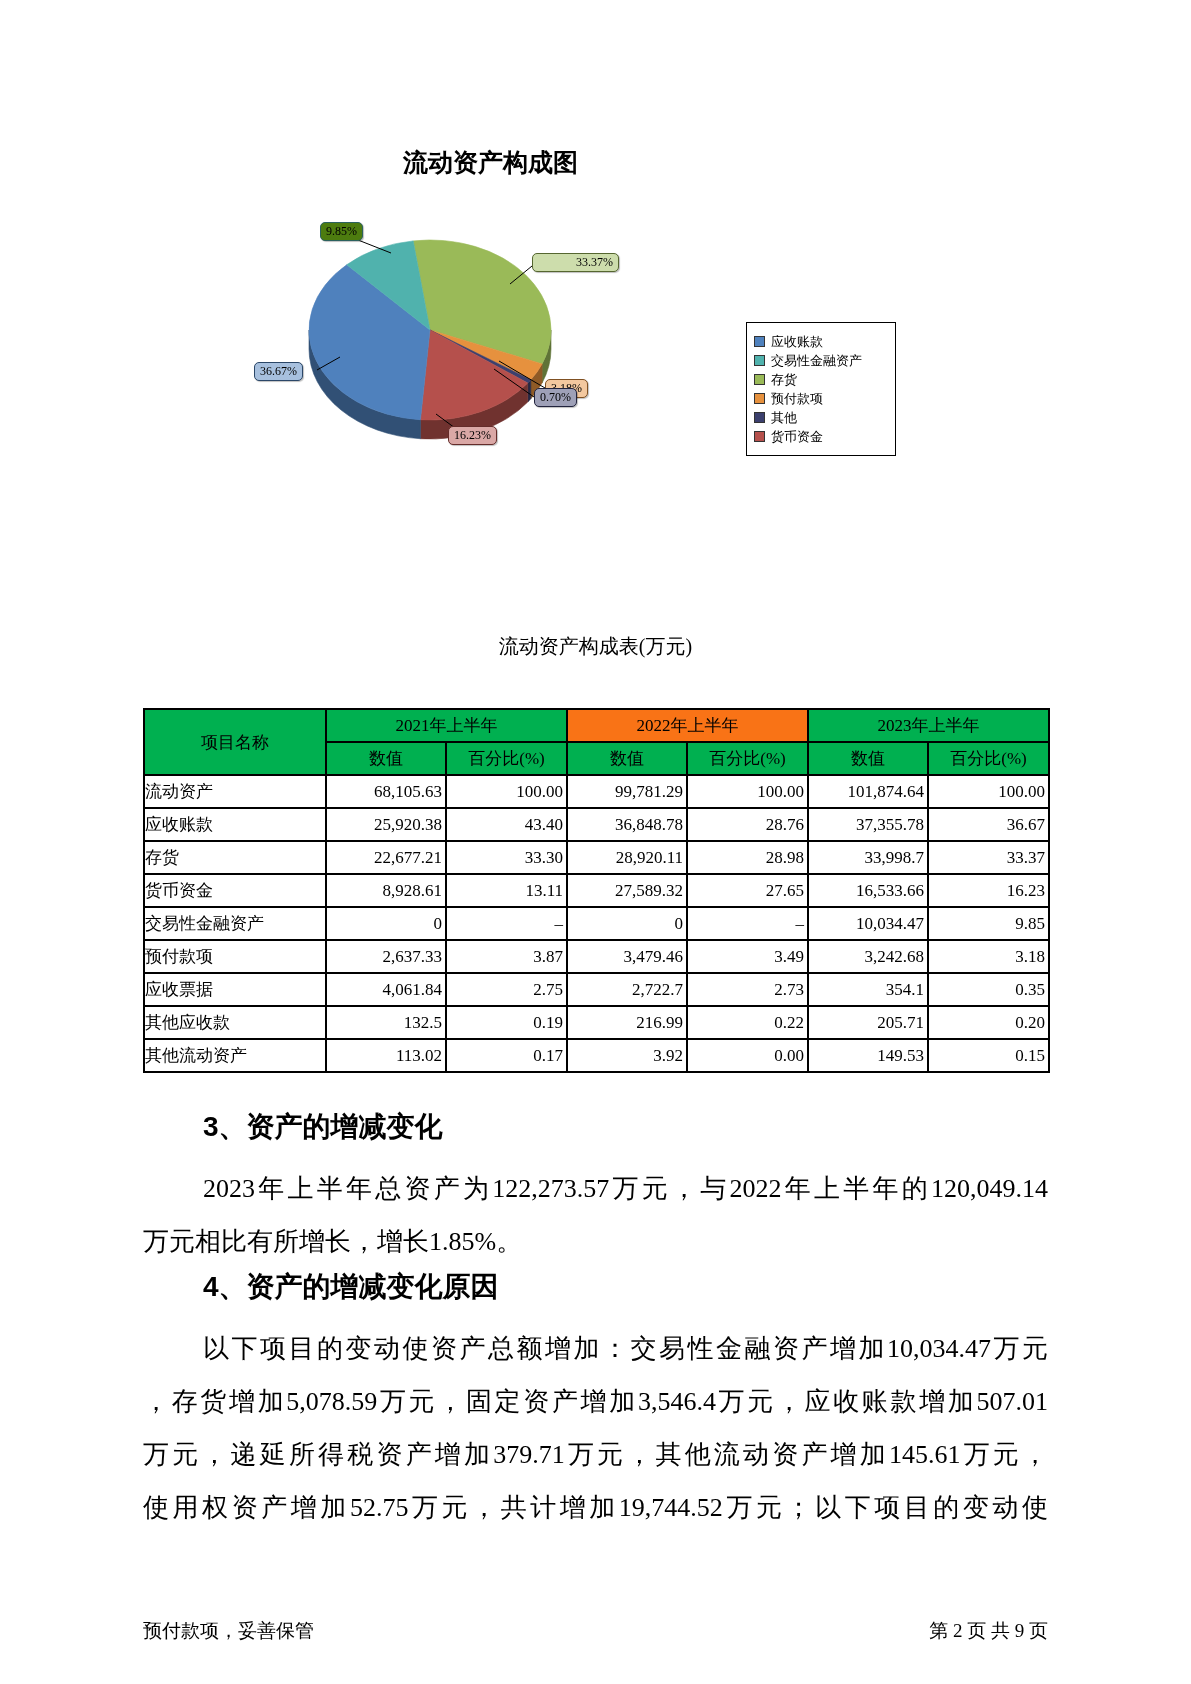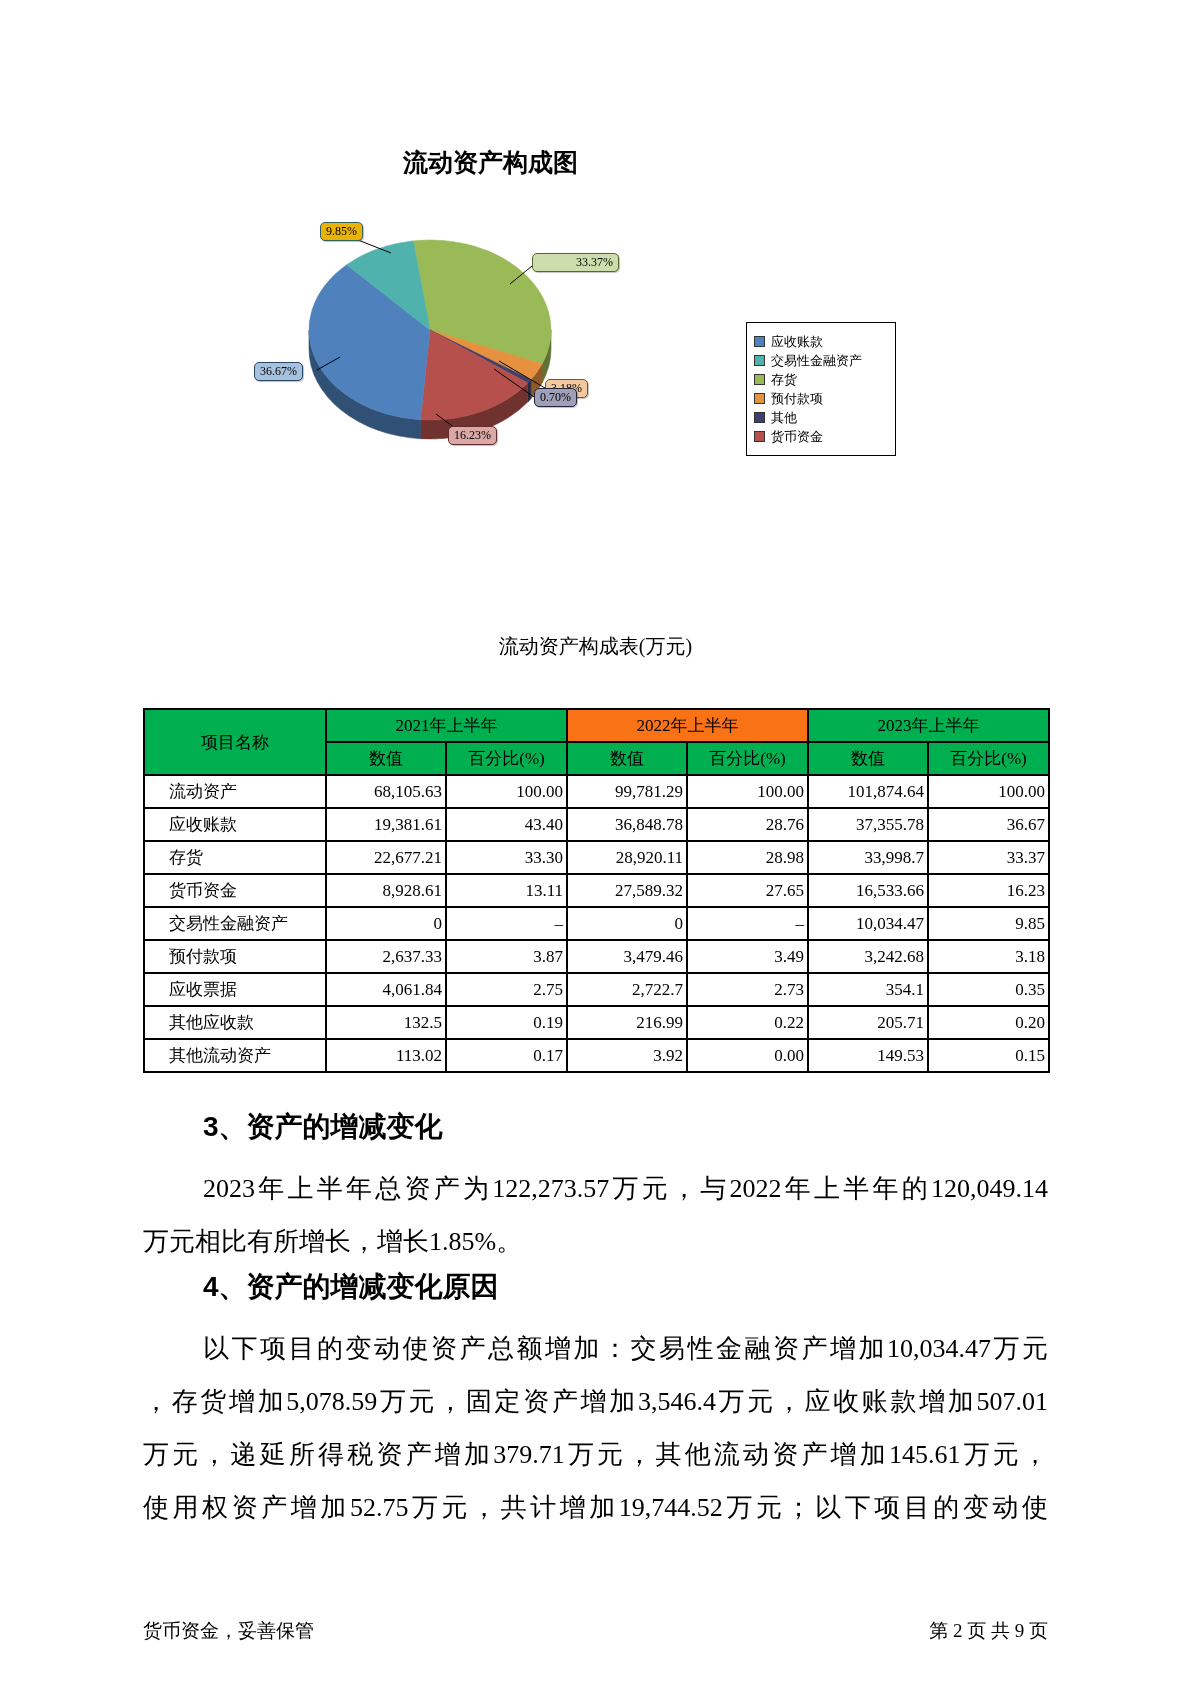--- a/index.html
+++ b/index.html
@@ -24,21 +24,21 @@
   .legend-swatch{width:11px;height:11px;margin-right:6px;border:1px solid #333;flex:none;box-sizing:border-box;}
   .table-caption{
     position:absolute;left:143px;top:633px;width:905px;text-align:center;font-size:20px;
   }
   table.data{
     position:absolute;left:143px;top:708px;width:905px;border-collapse:collapse;
     table-layout:fixed;font-size:17px;
   }
   table.data th,table.data td{border:2px solid #000;height:33px;box-sizing:border-box;padding:0;font-weight:normal;overflow:hidden;}
   table.data th{text-align:center;}
-  table.data td.name{text-align:left;padding-left:24px;}
+  table.data td.name{text-align:left;padding-left:0;}
   table.data td.num{text-align:right;padding-right:3px;}
   .sec-heading{
     position:absolute;left:203px;font-family:"Liberation Sans","DejaVu Sans",sans-serif;
     font-weight:bold;font-size:28px;line-height:34px;white-space:nowrap;
   }
   #heading3{top:1110px;}
   #heading4{top:1270px;}
   .para{position:absolute;left:143px;width:905px;font-size:26px;}
   #para3{top:1162px;}
   #para4{top:1322px;}
@@ -78,21 +78,21 @@
       <line x1="185" y1="238" x2="166" y2="224" stroke="#000" stroke-width="1"></line>
       <line x1="47" y1="180" x2="70" y2="167" stroke="#000" stroke-width="1"></line>
       <line x1="88" y1="50" x2="121" y2="63" stroke="#000" stroke-width="1"></line>
     </svg>
   <div id="pie-labels">
       <div class="pie-label" style="left: 532px; top: 253px; background: rgb(205, 221, 172); border: 1.5px solid rgb(85, 102, 48); padding-left: 43px;">33.37%</div>
       <div class="pie-label" style="left: 545px; top: 379px; background: rgb(243, 200, 159); border: 1.5px solid rgb(127, 80, 34);">3.18%</div>
       <div class="pie-label" style="left: 534px; top: 388px; background: rgb(158, 160, 183); border: 1.5px solid rgb(33, 35, 61);">0.70%</div>
       <div class="pie-label" style="left: 448px; top: 426px; background: rgb(218, 168, 166); border: 1.5px solid rgb(100, 44, 42);">16.23%</div>
       <div class="pie-label" style="left: 254px; top: 362px; background: rgb(167, 192, 222); border: 1.5px solid rgb(43, 71, 104);">36.67%</div>
-      <div class="pie-label" style="left: 320px; top: 222px; background: #eab308; border: 1.5px solid rgb(44, 98, 95);">9.85%</div>
+      <div class="pie-label" style="left: 320px; top: 222px; background: #4d7c0f; border: 1.5px solid rgb(44, 98, 95);">9.85%</div>
     </div>
 
   <div class="legend" id="legend">
       <div class="legend-item">
         <span class="legend-swatch" style="background: rgb(79, 129, 189);"></span>
         <span>应收账款</span>
       </div>
       <div class="legend-item">
         <span class="legend-swatch" style="background: rgb(80, 178, 173);"></span>
         <span>交易性金融资产</span>
@@ -148,21 +148,21 @@
           <td class="name">流动资产</td>
           <td class="num">68,105.63</td>
           <td class="num">100.00</td>
           <td class="num">99,781.29</td>
           <td class="num">100.00</td>
           <td class="num">101,874.64</td>
           <td class="num">100.00</td>
         </tr>
         <tr>
           <td class="name">应收账款</td>
-          <td class="num">19,381.61</td>
+          <td class="num">25,920.38</td>
           <td class="num">43.40</td>
           <td class="num">36,848.78</td>
           <td class="num">28.76</td>
           <td class="num">37,355.78</td>
           <td class="num">36.67</td>
         </tr>
         <tr>
           <td class="name">存货</td>
           <td class="num">22,677.21</td>
           <td class="num">33.30</td>
@@ -236,17 +236,17 @@
 
   <div class="sec-heading" id="heading4">4、资产的增减变化原因</div>
   <div class="para" id="para4">
       <div class="line indent">以下项目的变动使资产总额增加：交易性金融资产增加10,034.47万元</div>
       <div class="line">，存货增加5,078.59万元，固定资产增加3,546.4万元，应收账款增加507.01</div>
       <div class="line">万元，递延所得税资产增加379.71万元，其他流动资产增加145.61万元，</div>
       <div class="line">使用权资产增加52.75万元，共计增加19,744.52万元；以下项目的变动使</div>
     </div>
 
   <div class="footer">
-    <span>货币资金，妥善保管</span>
+    <span>预付款项，妥善保管</span>
     <span>第 2 页  共 9 页</span>
   </div>
 
 </div>
 
 </body></html>

